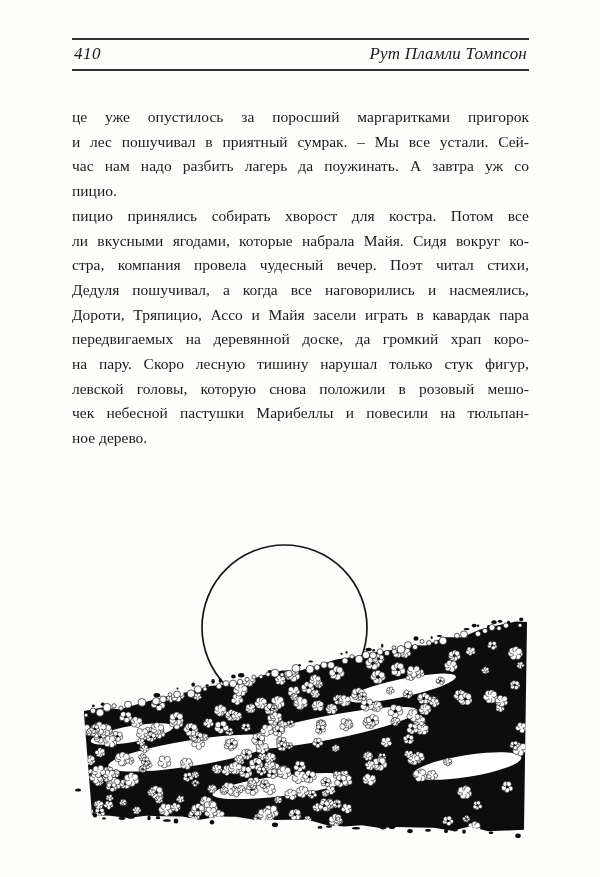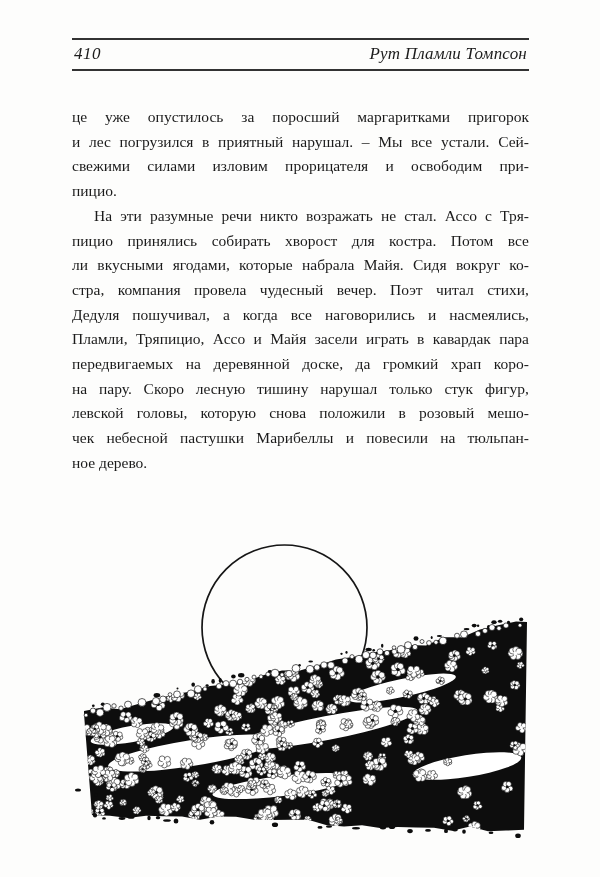--- a/index.html
+++ b/index.html
@@ -57,29 +57,28 @@
     <div class="rule"></div>
     <div class="header-row">
       <span class="page-number">410</span>
       <span class="running-author">Рут Пламли Томпсон</span>
     </div>
     <div class="rule"></div>
   </header>
 
   <main class="body-text">
       <div class="line">це уже опустилось за поросший маргаритками пригорок</div>
-      <div class="line">и лес погрузился в приятный нарушал. – Мы все устали. Сей-</div>
-      <div class="line">свежими силами изловим прорицателя и освободим при-</div>
+      <div class="line">и лес пошучивал в приятный сумрак. – Мы все устали. Сей-</div>
+      <div class="line">час нам надо разбить лагерь да поужинать. А завтра уж со</div>
       <div class="line last">пицио.</div>
-      <div class="line indent">На эти разумные речи никто возражать не стал. Ассо с Тря-</div>
       <div class="line">пицио принялись собирать хворост для костра. Потом все</div>
       <div class="line">ли вкусными ягодами, которые набрала Майя. Сидя вокруг ко-</div>
       <div class="line">стра, компания провела чудесный вечер. Поэт читал стихи,</div>
       <div class="line">Дедуля пошучивал, а когда все наговорились и насмеялись,</div>
-      <div class="line">Пламли, Тряпицио, Ассо и Майя засели играть в кавардак пара</div>
+      <div class="line">Дороти, Тряпицио, Ассо и Майя засели играть в кавардак пара</div>
       <div class="line">передвигаемых на деревянной доске, да громкий храп коро-</div>
       <div class="line">на пару. Скоро лесную тишину нарушал только стук фигур,</div>
       <div class="line">левской головы, которую снова положили в розовый мешо-</div>
       <div class="line">чек небесной пастушки Марибеллы и повесили на тюльпан-</div>
       <div class="line last">ное дерево.</div>
     </main>
 
   <figure class="illustration" aria-label="Солнце садится за поросший маргаритками пригорок — чёрно-белая книжная иллюстрация">
     <svg viewBox="0 0 464 300" xmlns="http://www.w3.org/2000/svg">
       <circle cx="212.5" cy="89.5" r="82.5" fill="none" stroke="#161616" stroke-width="1.7"></circle>

